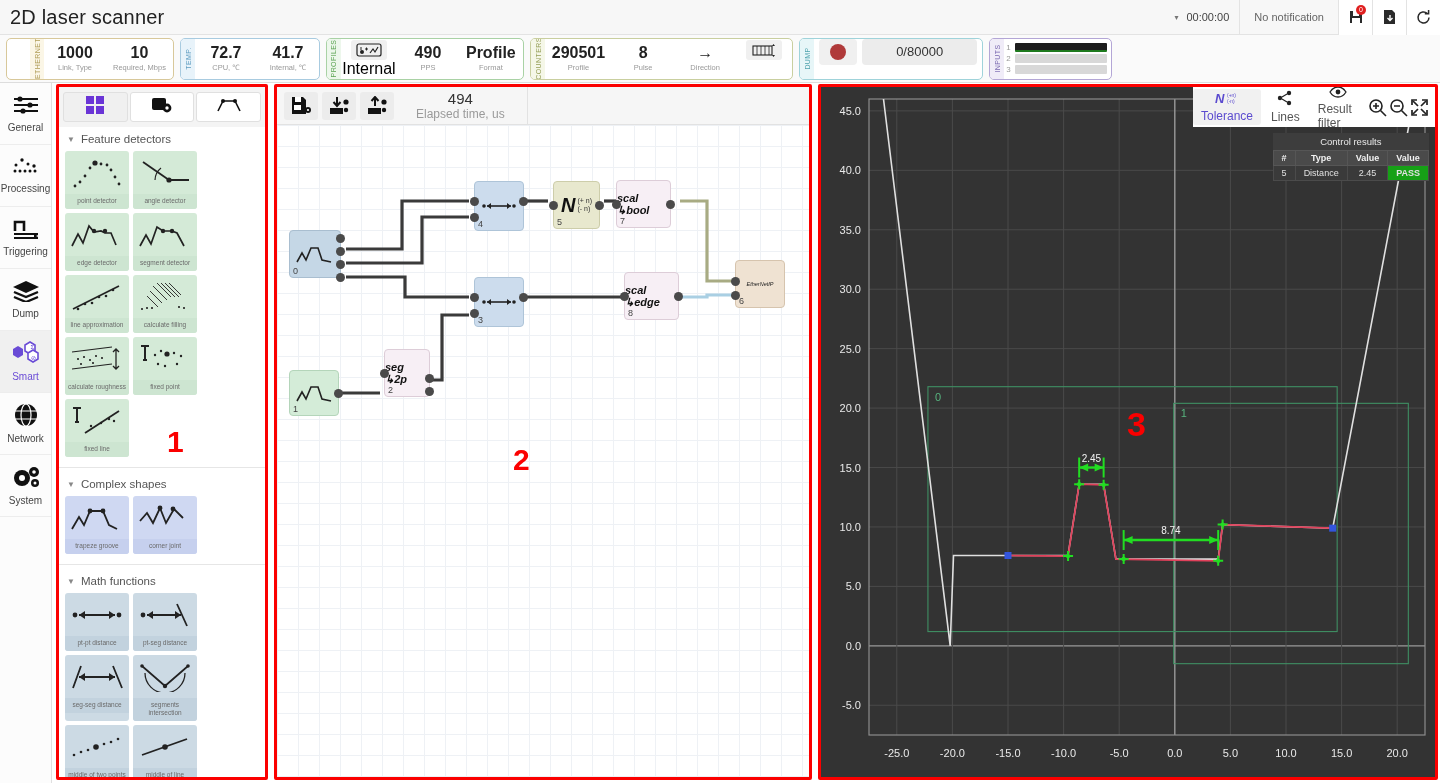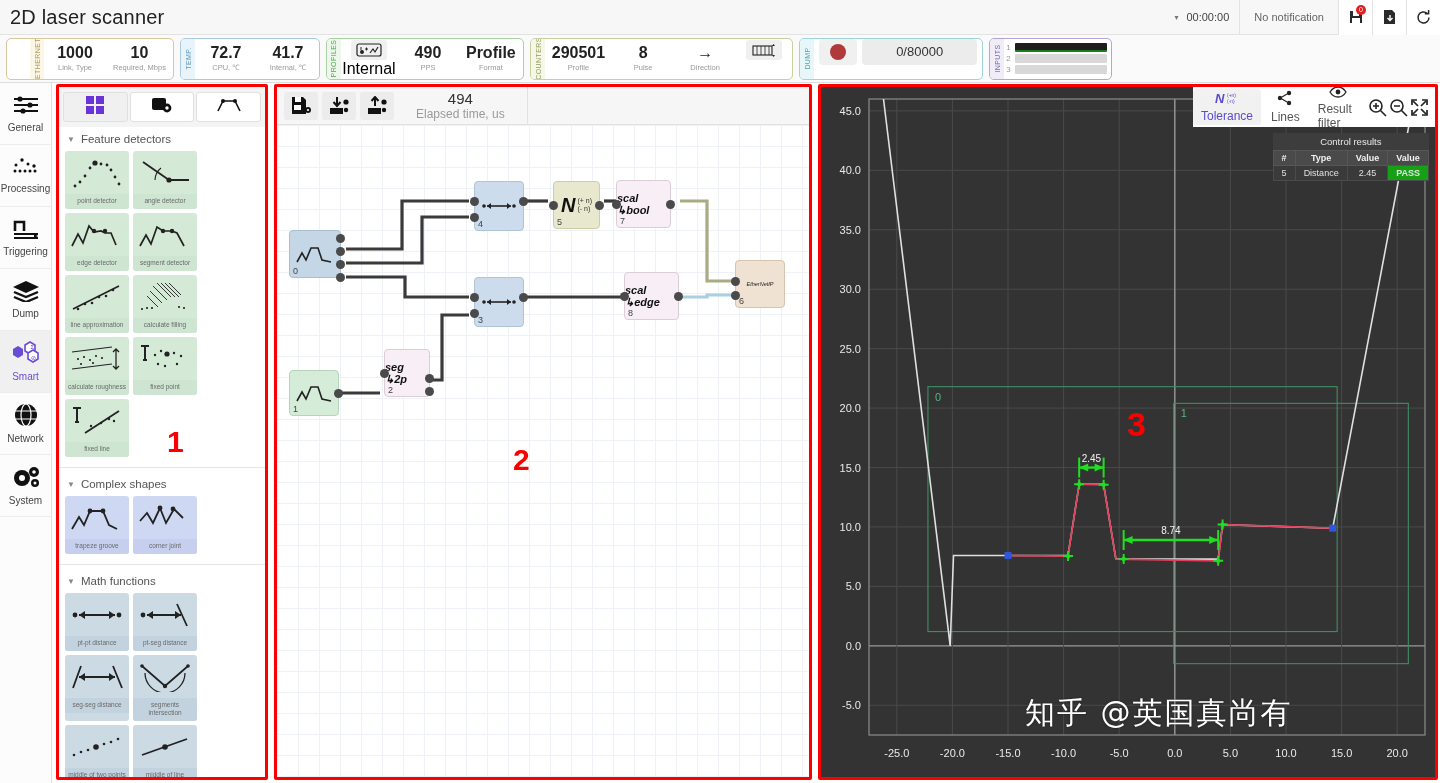--- a/index.html
+++ b/index.html
@@ -932,15 +932,14 @@
     </tr>
     <tr>
       <td>5</td>
       <td>Distance</td>
       <td class="td-val">2.45</td>
       <td class="td-pass">PASS</td>
     </tr>
   </tbody>
     </table>
 
-  <div class="wm">知乎 @英国真尚有</div>
   <div class="m3">3</div>
 </div>
 
 </body></html>

